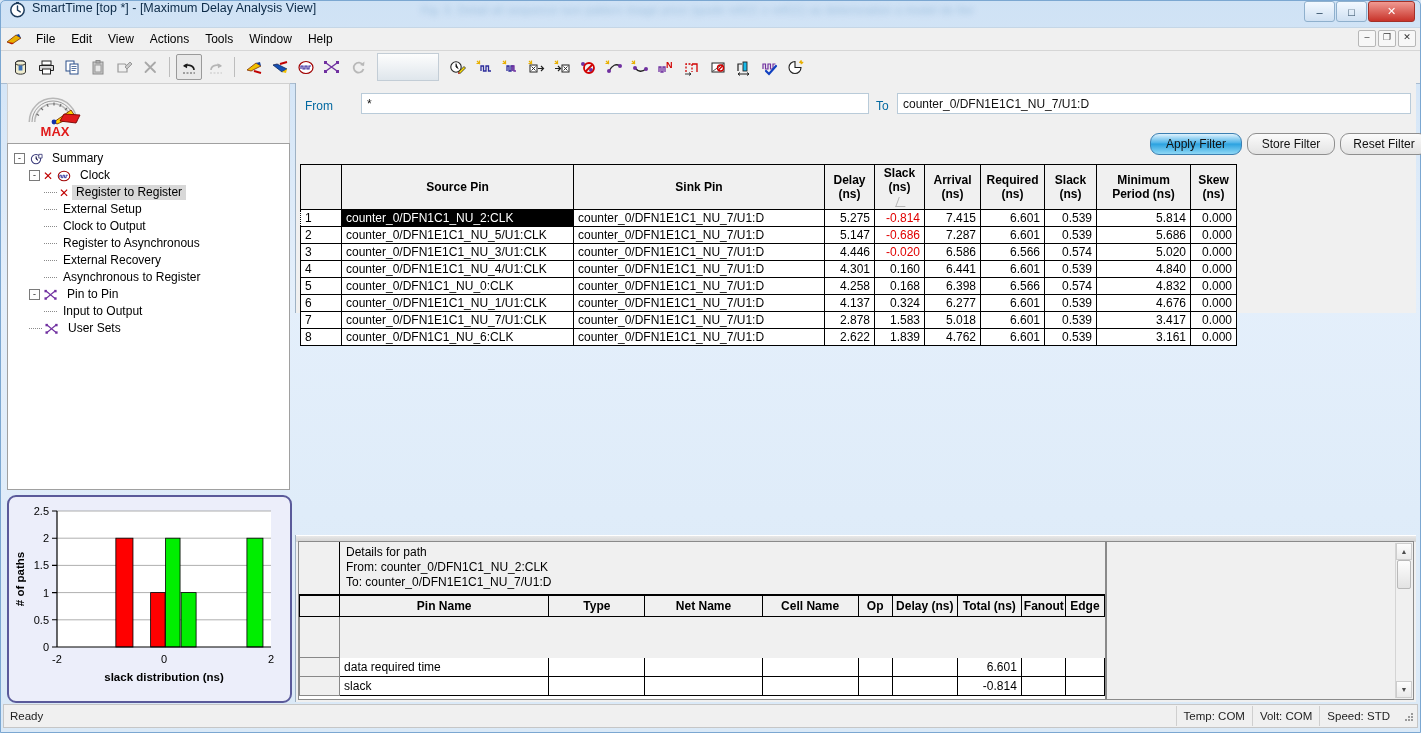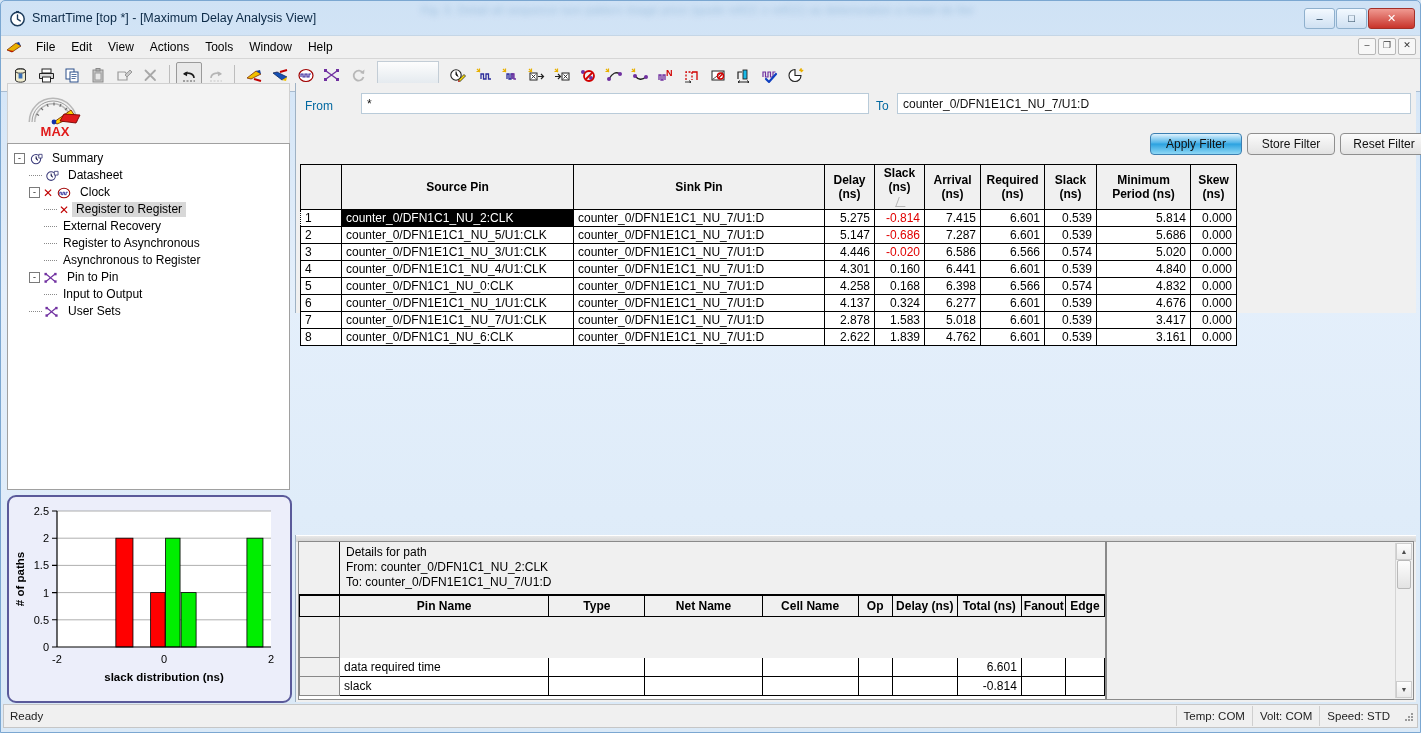--- a/index.html
+++ b/index.html
@@ -8,21 +8,21 @@
     width:1421px;height:733px;overflow:hidden;
     font-family:"Liberation Sans","DejaVu Sans",sans-serif;
     font-size:12px;color:#000;
     background:#d6e5f5;
   }
   .app{position:relative;width:1421px;height:733px;box-sizing:border-box;
        background:linear-gradient(to bottom,#cfe2f5 0%,#e4effb 40%,#dae9f7 100%);
        border:1px solid #7ba7d1;border-radius:5px 5px 0 0;}
 
   
-  .titlebar{height:34px;display:flex;align-items:center;padding:0 2px 0 8px;
+  .titlebar{height:26px;display:flex;align-items:flex-start;padding:0 2px 0 8px;
      position:relative;overflow:hidden;}
   .tb-icon{width:17px;height:17px;margin-right:6px;flex:0 0 auto;}
   .tb-title{font-size:12.5px;color:#0c2a47;white-space:nowrap;flex:0 0 auto;z-index:2;}
   .tb-ghost{position:absolute;left:420px;top:3px;width:660px;height:18px;
      font-size:11px;color:#8fb4d6;filter:blur(3px);white-space:nowrap;overflow:hidden;
      letter-spacing:.4px;opacity:.85;}
   .tb-btns{margin-left:auto;display:flex;gap:1px;padding-right:3px;z-index:2;}
   .wbtn{width:29px;height:19px;border:1px solid #8fb0cd;border-radius:3px;
      background:linear-gradient(to bottom,#f3f9ff,#cfe0f2);
      display:flex;align-items:center;justify-content:center;font-size:11px;color:#17354f;}
@@ -80,21 +80,21 @@
 
   
   .rightcol{position:absolute;left:292px;top:0;right:2px;bottom:0;}
 
   
   .filterbar{height:78px;background:#f0f0f0;border-left:1px solid #9fb2c4;position:relative;}
   .flabel{position:absolute;font-size:12px;color:#0369a1;}
   .finput{position:absolute;height:21px;box-sizing:border-box;border:1px solid #b9cbd9;
      background:#fff;font-family:inherit;font-size:12px;padding:2px 5px;color:#111;outline:none;}
   .fbtn{position:absolute;height:22px;box-sizing:border-box;font-size:12px;
-     border:1px solid #8f8f8f;border-radius:4px;font-family:inherit;
+     border:1px solid #8f8f8f;border-radius:9px;font-family:inherit;
      background:linear-gradient(to bottom,#fbfbfb,#e3e3e3);color:#111;}
   .fbtn.primary{border-color:#3c7fb1;
      background:linear-gradient(to bottom,#dff2fd,#4db3e8 45%,#2ba2e0 50%,#8fd8f5);}
 
   
   .tablewrap{position:absolute;left:0;top:78px;right:0;height:152px;
      border-left:1px solid #9fb2c4;background:#f0f0f0;}
   table.grid{border-collapse:collapse;table-layout:fixed;font-size:12px;
      margin:3px 0 0 4px;background:#fff;}
   table.grid th{background:#f0f0f0;border:1px solid #000;font-weight:bold;
@@ -424,53 +424,53 @@
               <span class="expander">-</span>
               <svg class="ticon" viewBox="0 0 16 15">
                 <circle cx="8" cy="7.6" r="5" fill="#fff" stroke="#3a3a7a" stroke-width="1.1"></circle>
                 <path d="M8 4.6V7.6L10.2 9" stroke="#3a3a7a" stroke-width="1"></path>
                 <path d="M11 2.5h3.5v4H11z" fill="#fff" stroke="#3a3a7a" stroke-width="0.9"></path>
               </svg>
               <span class="tlabel">Summary</span>
             </div>
             <div class="tnode">
               <span class="tindent" style="width:15px"></span>
-              <span class="dots"></span>
-              <svg class="ticon" viewBox="0 0 16 15">
-                <circle cx="7" cy="7.6" r="4.6" fill="#fff" stroke="#3a3a7a" stroke-width="1.1"></circle>
-                <path d="M7 4.8V7.6L9 8.9" stroke="#3a3a7a" stroke-width="1"></path>
-                <path d="M10.5 2.5h4v4h-4z" fill="#fff" stroke="#3a3a7a" stroke-width="0.9"></path>
-              </svg>
-              <span class="tlabel">Datasheet</span>
-            </div>
-            <div class="tnode">
-              <span class="tindent" style="width:15px"></span>
               <span class="expander">-</span>
               <span class="xmark">✕</span>
               <svg class="ticon" viewBox="0 0 16 15">
                 <ellipse cx="8" cy="7.5" rx="6.2" ry="5.2" fill="#fff" stroke="#a00000" stroke-width="1.1"></ellipse>
                 <path d="M3.5 9.3 v-2.6 h1.7 v2.6 h1.7 v-2.6 h1.7 v2.6 h1.7 v-2.6 h1.7" stroke="#3a3aa0" stroke-width="1.05" fill="none"></path>
               </svg>
               <span class="tlabel">Clock</span>
             </div>
             <div class="tnode">
               <span class="tindent" style="width:30px"></span>
               <span class="dots"></span>
               <span class="xmark">✕</span>
               <span class="tlabel sel">Register to Register</span>
             </div>
             <div class="tnode">
               <span class="tindent" style="width:30px"></span>
               <span class="dots"></span>
-              <span class="tlabel">External Recovery</span>
+              <span class="tlabel">External Setup</span>
+            </div>
+            <div class="tnode">
+              <span class="tindent" style="width:30px"></span>
+              <span class="dots"></span>
+              <span class="tlabel">Clock to Output</span>
             </div>
             <div class="tnode">
               <span class="tindent" style="width:30px"></span>
               <span class="dots"></span>
               <span class="tlabel">Register to Asynchronous</span>
+            </div>
+            <div class="tnode">
+              <span class="tindent" style="width:30px"></span>
+              <span class="dots"></span>
+              <span class="tlabel">External Recovery</span>
             </div>
             <div class="tnode">
               <span class="tindent" style="width:30px"></span>
               <span class="dots"></span>
               <span class="tlabel">Asynchronous to Register</span>
             </div>
             <div class="tnode">
               <span class="tindent" style="width:15px"></span>
               <span class="expander">-</span>
               <svg class="ticon" viewBox="0 0 16 15">

